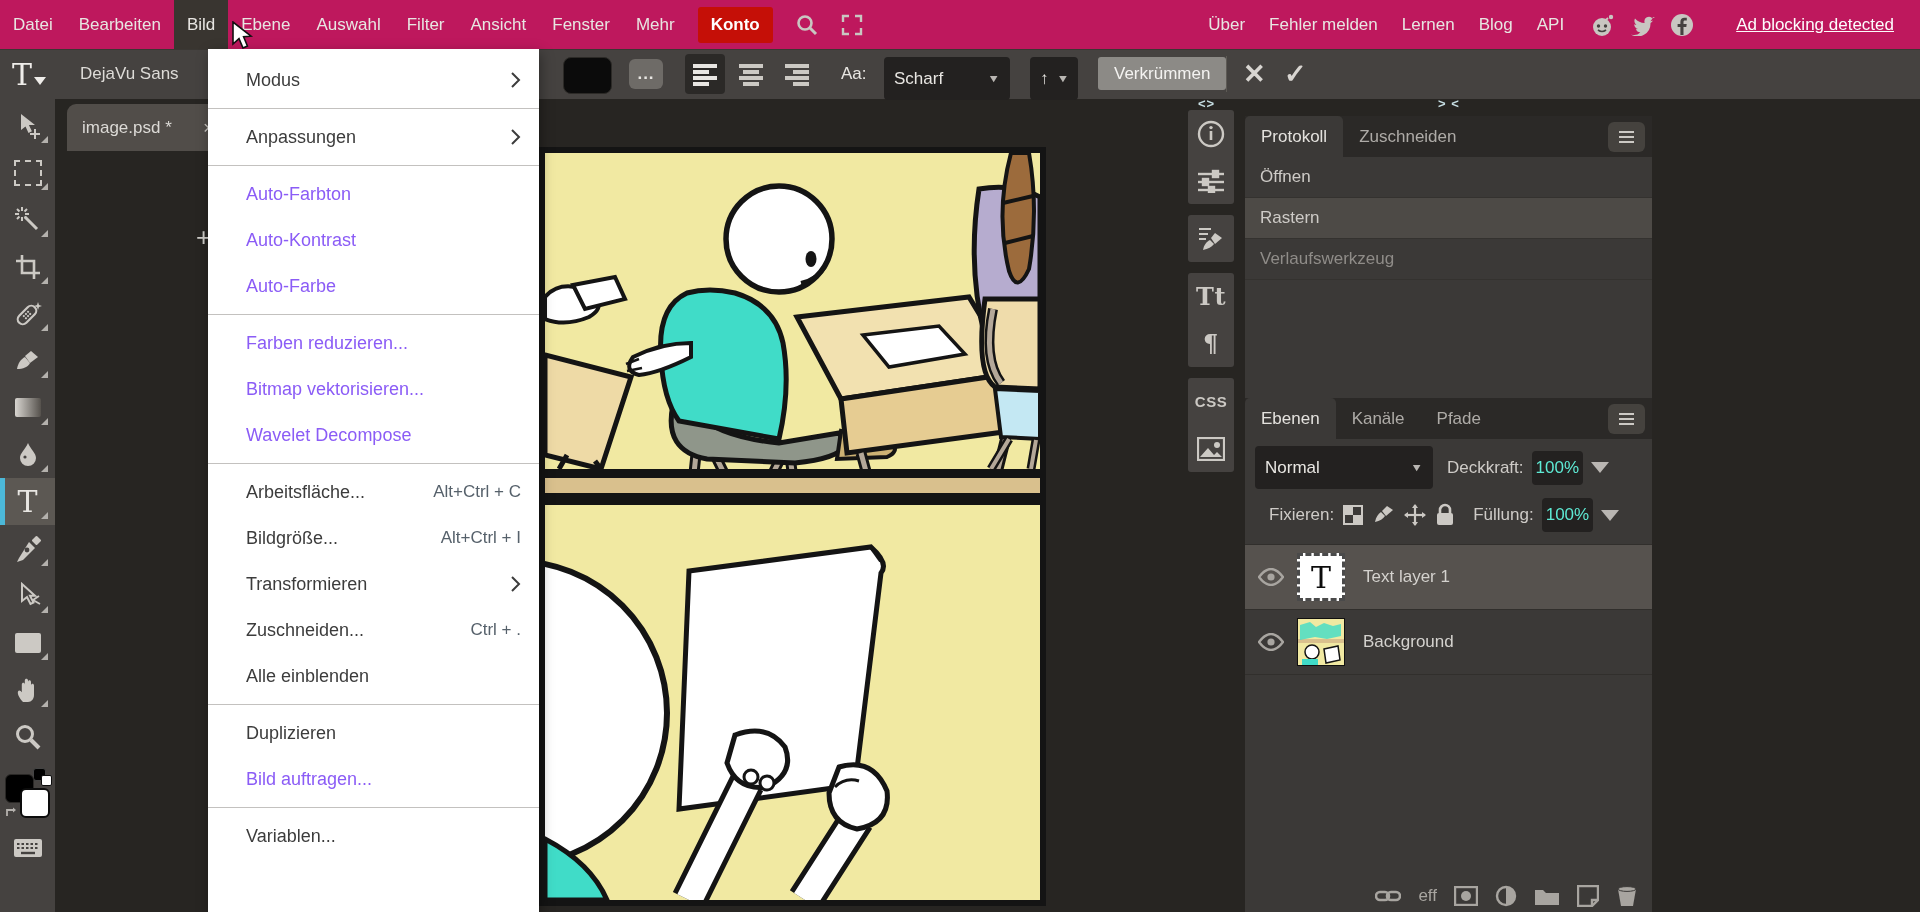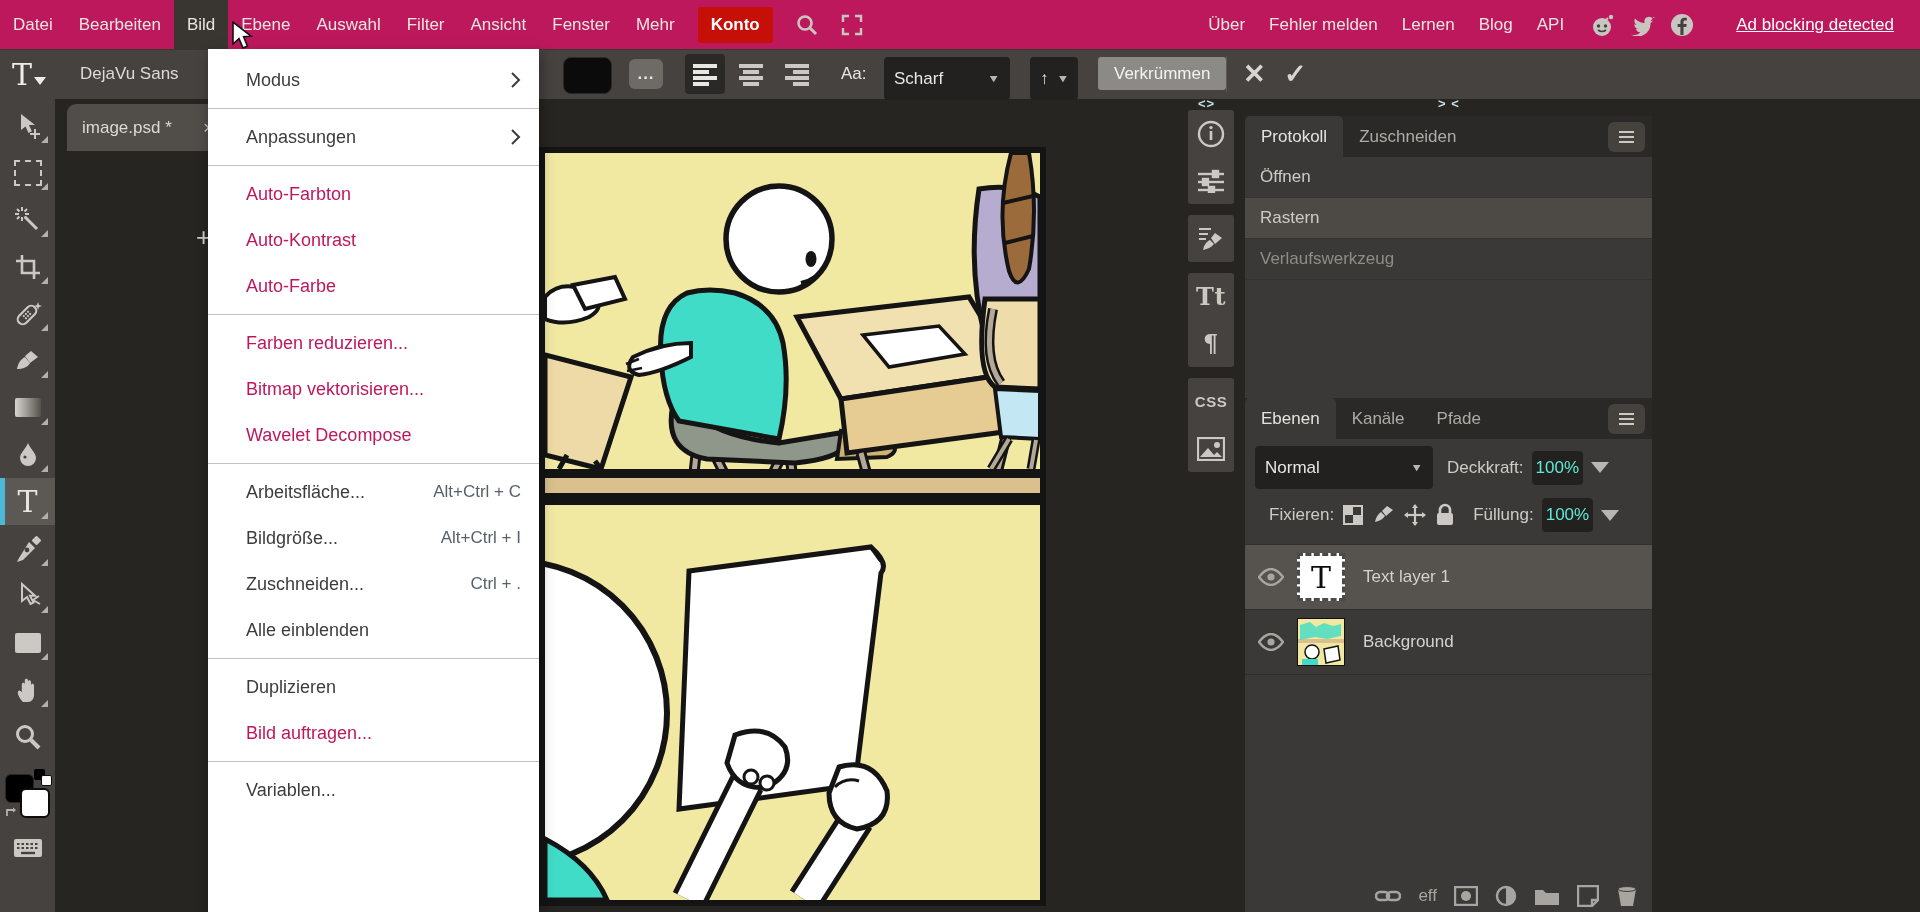--- a/index.html
+++ b/index.html
@@ -107,21 +107,21 @@
   .lname{color:#d4d2ce;}
   .bottom-icons{position:absolute;bottom:5px;right:14px;display:flex;align-items:center;gap:17px;color:#a8a5a0;}
   .eff{font-size:17px;color:#a8a5a0;}
   
   .menu-overlay{position:absolute;left:208px;top:49px;width:331px;height:863px;background:#ffffff;z-index:10;
                 padding-top:8px;box-sizing:border-box;box-shadow:2px 4px 12px rgba(0,0,0,.35);
                 font-size:18px;color:#3c3c3c;overflow:hidden;}
   .mi{height:46px;display:flex;align-items:center;padding:0 18px 0 38px;gap:19px;}
   .mi .sc{margin-left:auto;color:#56616b;font-size:17px;}
   .mi .subarrow{margin-left:auto;display:flex;}
-  .mi.disabled{color:#be185d;}
+  .mi.disabled{color:#8b5cf6;}
   .msep{height:1px;background:#c3c1bf;margin:5px 0;}
   .cursor{position:absolute;left:231px;top:21px;z-index:20;}
 </style>
 </head>
 <body>
 
 <div id="app">
 
   <header class="topbar">
     <div class="mb-item">Datei</div>
@@ -679,20 +679,28 @@
     <div class="msep"></div>
     <div class="mi">
       <span>Arbeitsfläche...</span>
       <span class="sc">Alt+Ctrl + C</span>
     </div>
     <div class="mi">
       <span>Bildgröße...</span>
       <span class="sc">Alt+Ctrl + I</span>
     </div>
     <div class="mi">
+      <span>Transformieren</span>
+      <span class="subarrow">
+          <svg width="11" height="18" viewBox="0 0 11 18">
+            <path d="M2 2l7 7-7 7" stroke="#3c3c3c" stroke-width="2" fill="none"></path>
+          </svg>
+        </span>
+    </div>
+    <div class="mi">
       <span>Zuschneiden...</span>
       <span class="sc">Ctrl + .</span>
     </div>
     <div class="mi">
         <span>Alle einblenden</span>
       </div>
     <div class="msep"></div>
     <div class="mi">
         <span>Duplizieren</span>
       </div>

